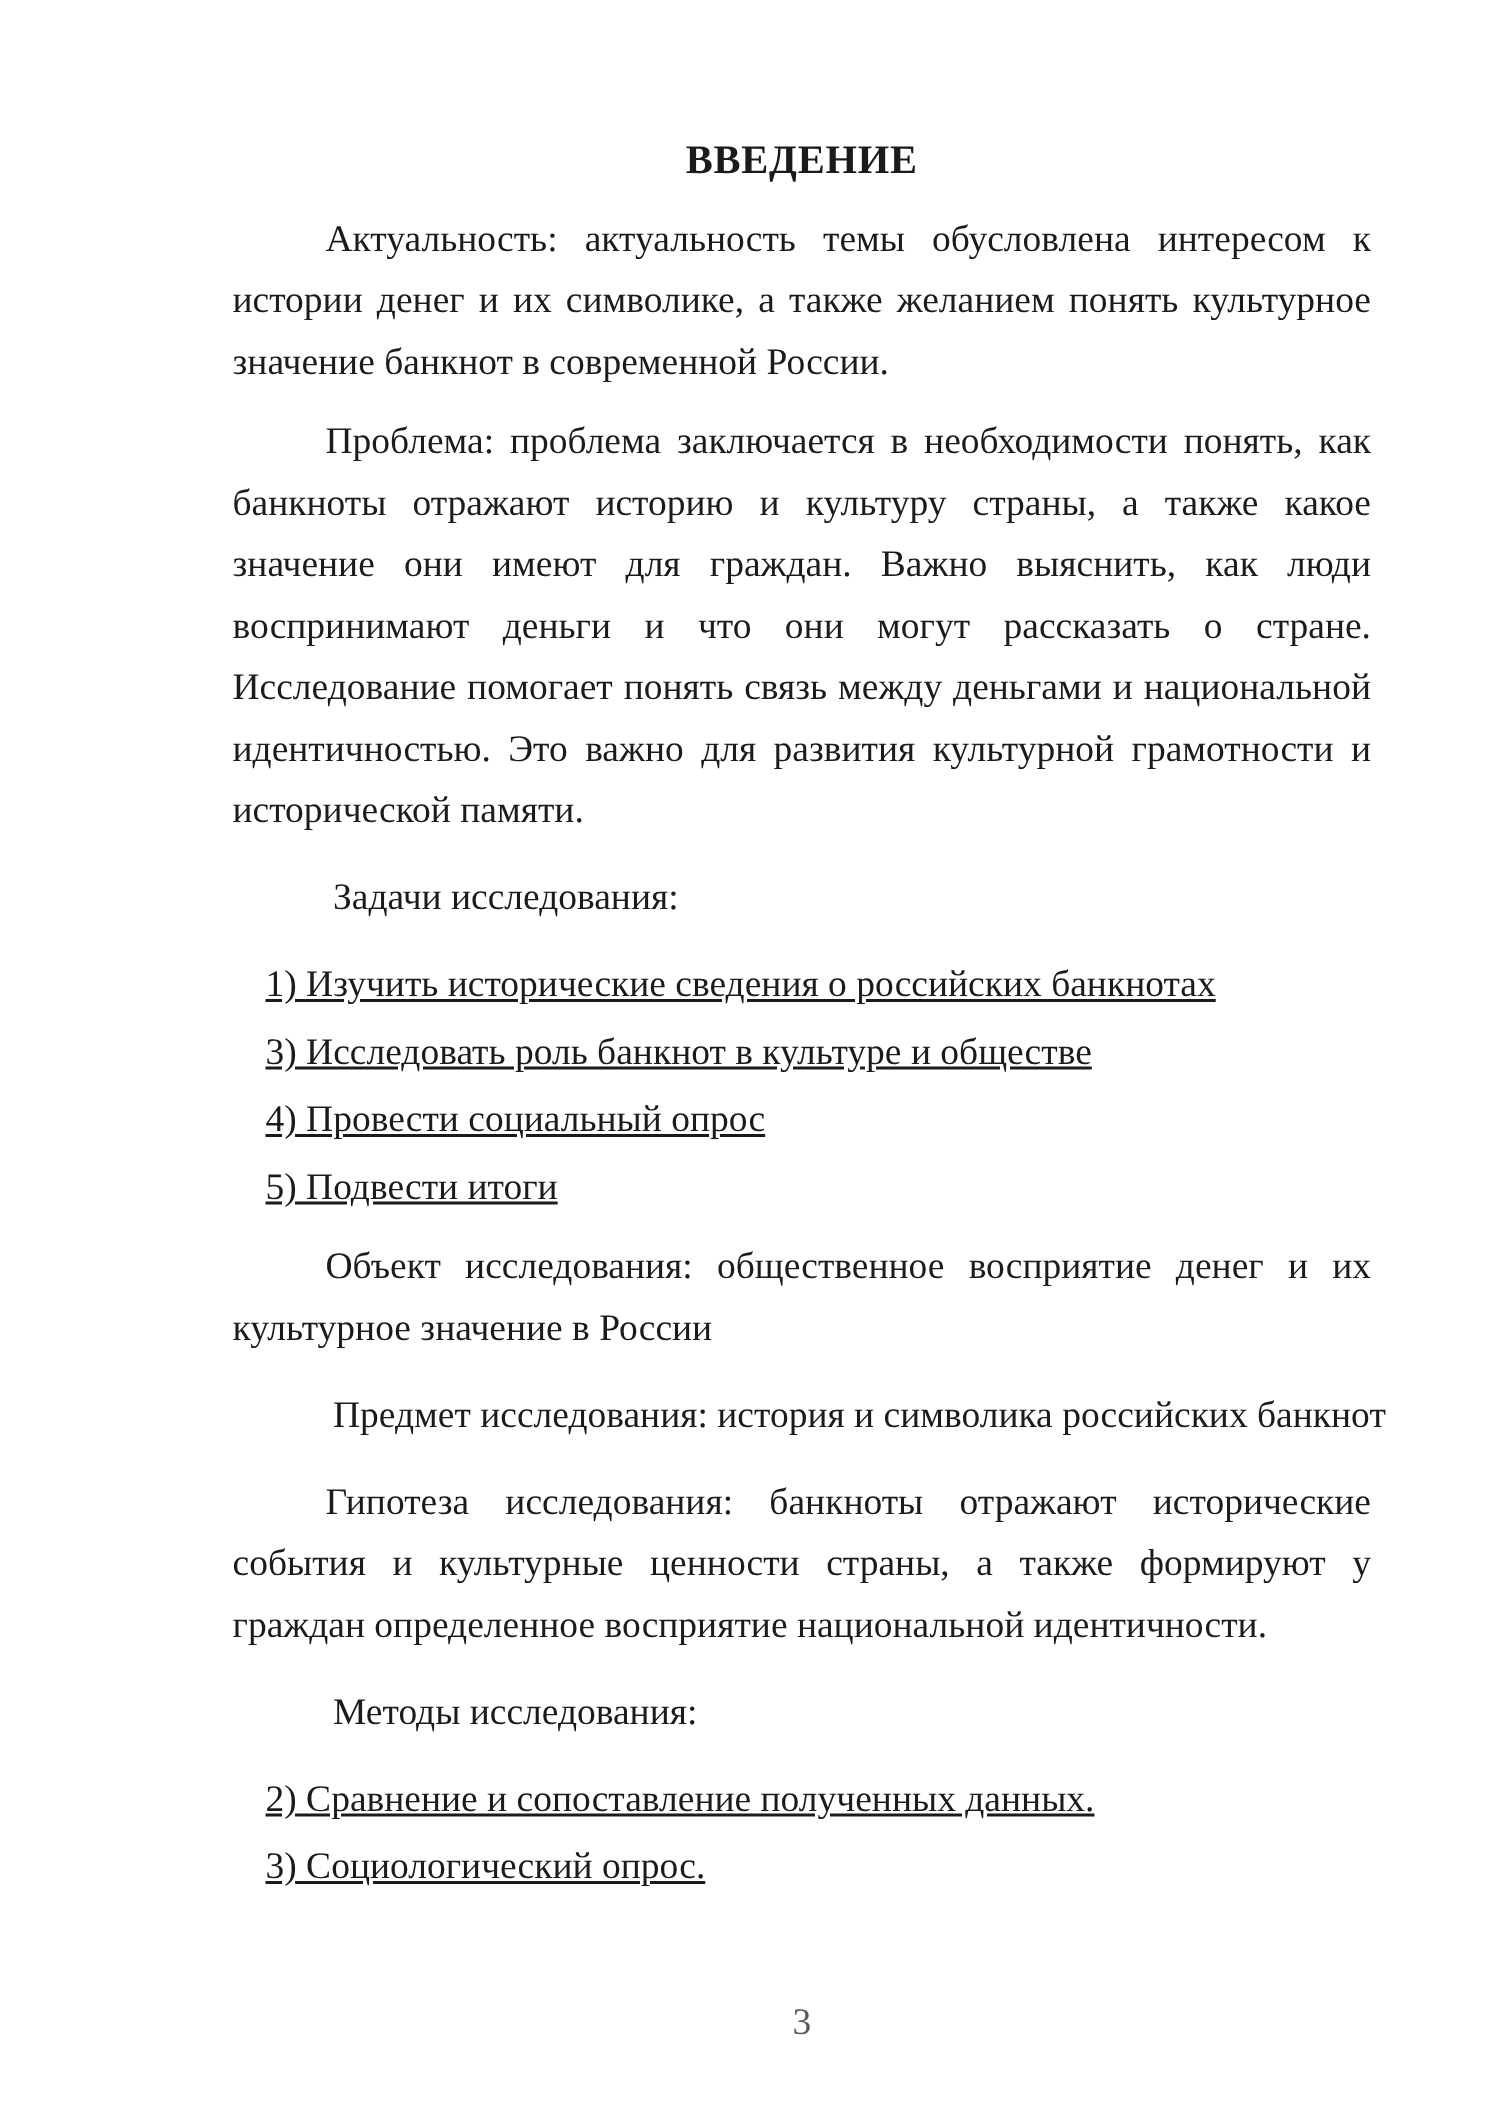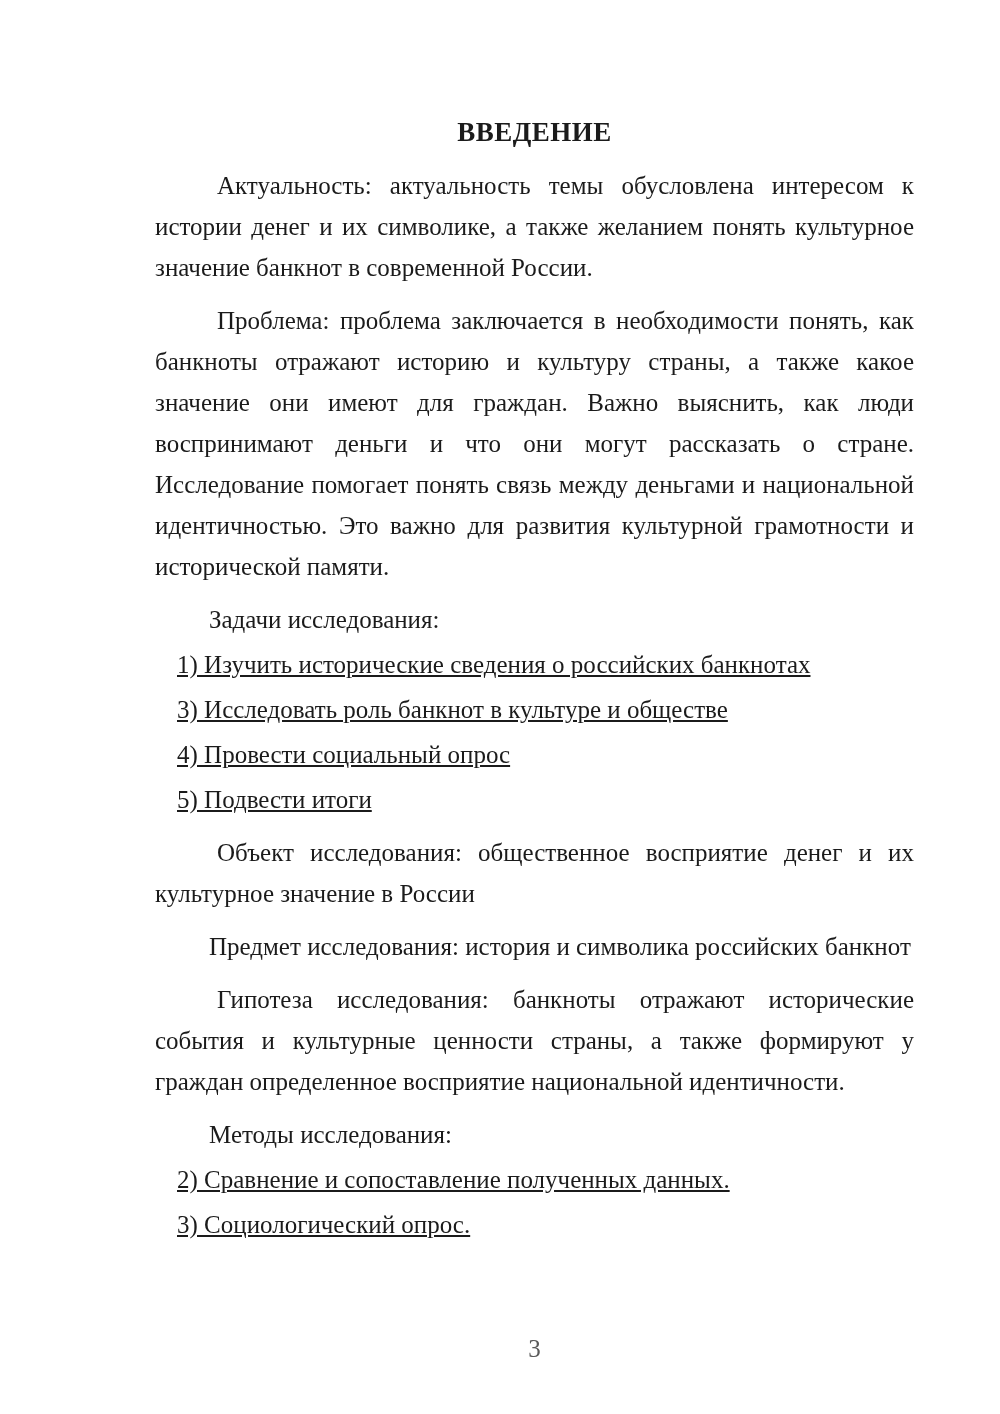--- a/index.html
+++ b/index.html
@@ -6,42 +6,42 @@
     margin: 0;
     padding: 0;
     background: #ffffff;
   }
   .page {
     position: relative;
     width: 1000px;
     height: 1414px;
     box-sizing: border-box;
     background: #ffffff;
-    padding: 112px 74px 0 143px;
+    padding: 86px 74px 0 143px;
     font-family: "Liberation Serif", "DejaVu Serif", serif;
     font-size: 25px;
     color: #1b1b1b;
     overflow: hidden;
   }
   .doc-title {
     margin: 0 0 6px 0;
     font-size: 27px;
     font-weight: bold;
     line-height: 41px;
     text-align: center;
     letter-spacing: 0.5px;
   }
   .para {
     margin: 12px;
     line-height: 41px;
     text-align: justify;
     text-indent: 62px;
   }
   .line {
-    margin: 4px;
+    margin: 17px;
     line-height: 41px;
     text-indent: 62px;
     white-space: nowrap;
   }
   .list-item {
     margin: 4px 0 0 0;
     line-height: 41px;
     padding-left: 34px;
     white-space: nowrap;
     text-decoration: underline;

